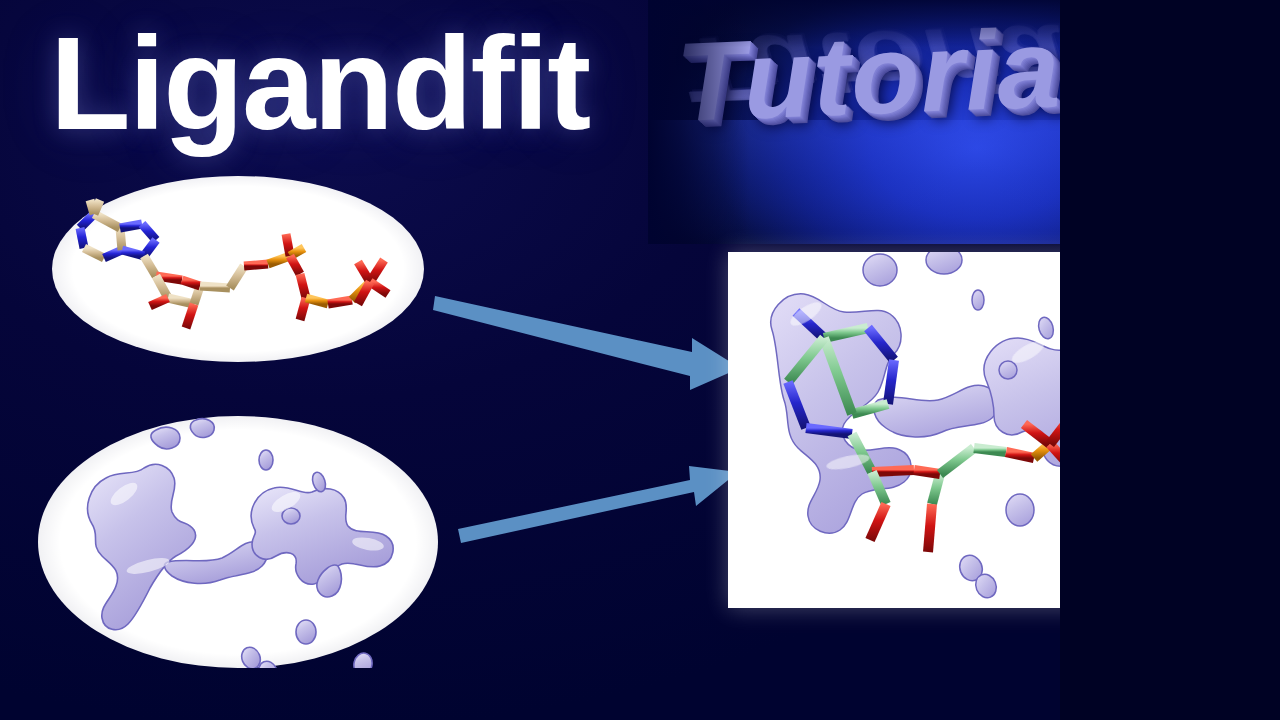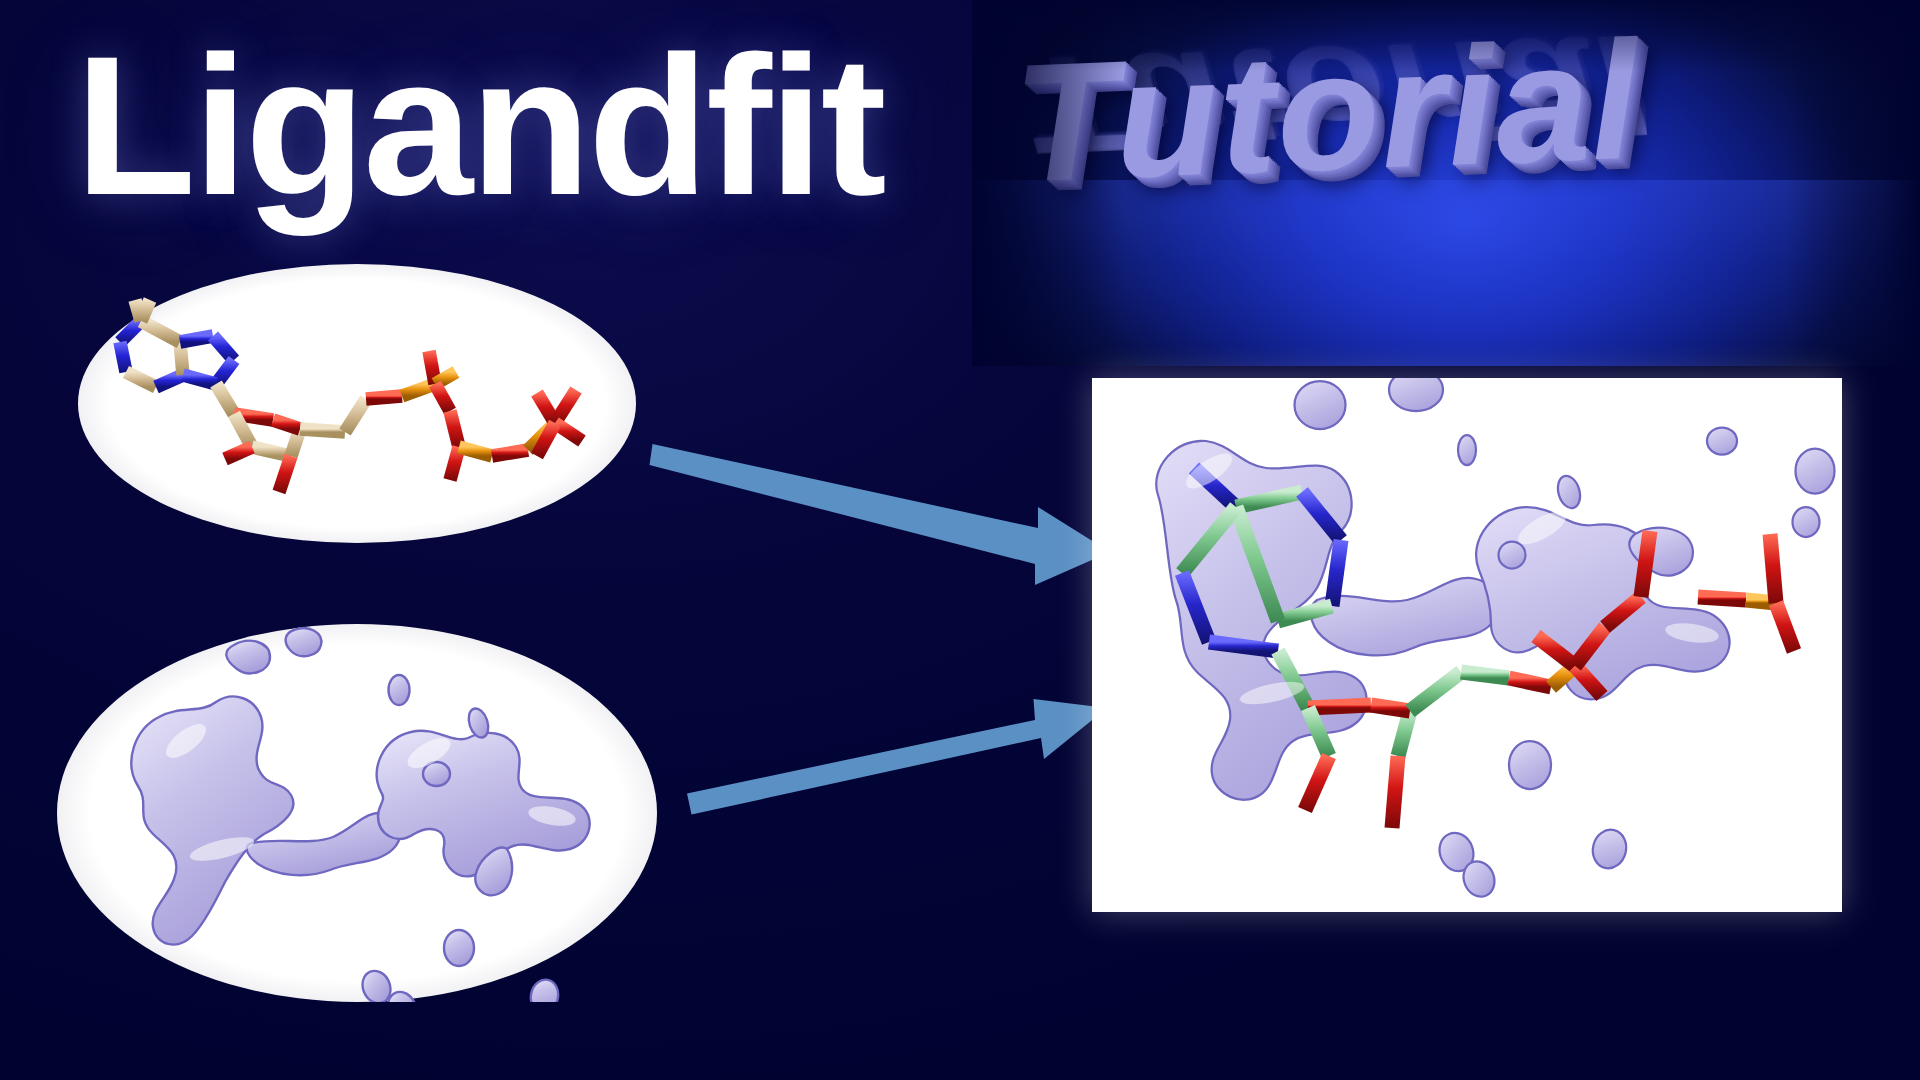--- a/index.html
+++ b/index.html
@@ -3,21 +3,21 @@
 <meta charset="utf-8">
 <title>Ligandfit Tutorial</title>
 <style>
   html, body {
     margin: 0; padding: 0;
     background: #000224;
     font-family: "Liberation Sans", sans-serif;
   }
   #stage {
     position: relative;
-    width: 1280px; height: 720px;
+    width: 1060px; height: 720px;
     overflow: hidden;
     background: #0c4a6e;
   }
   
   #bg-vignette {
     position: absolute; inset: 0;
     background:
       radial-gradient(ellipse 900px 600px at 30% 18%, #0c0c4e 0%, #05053a 45%, #000330 100%);
   }
 

